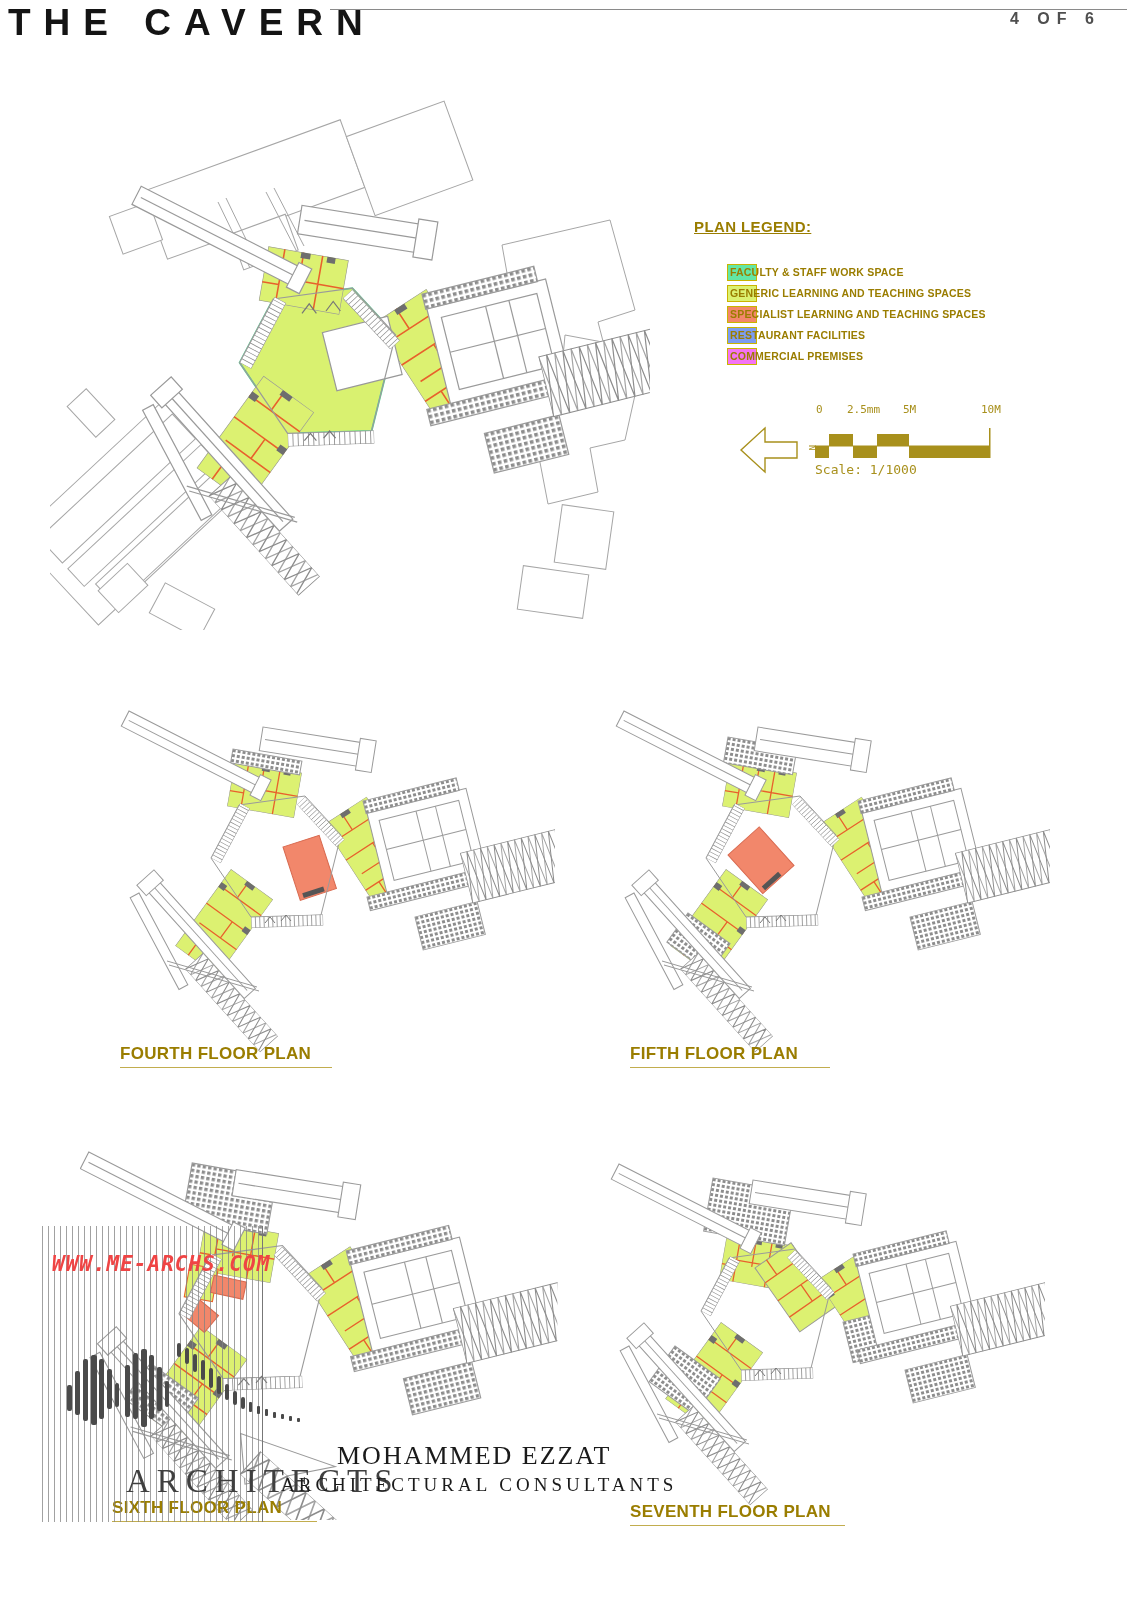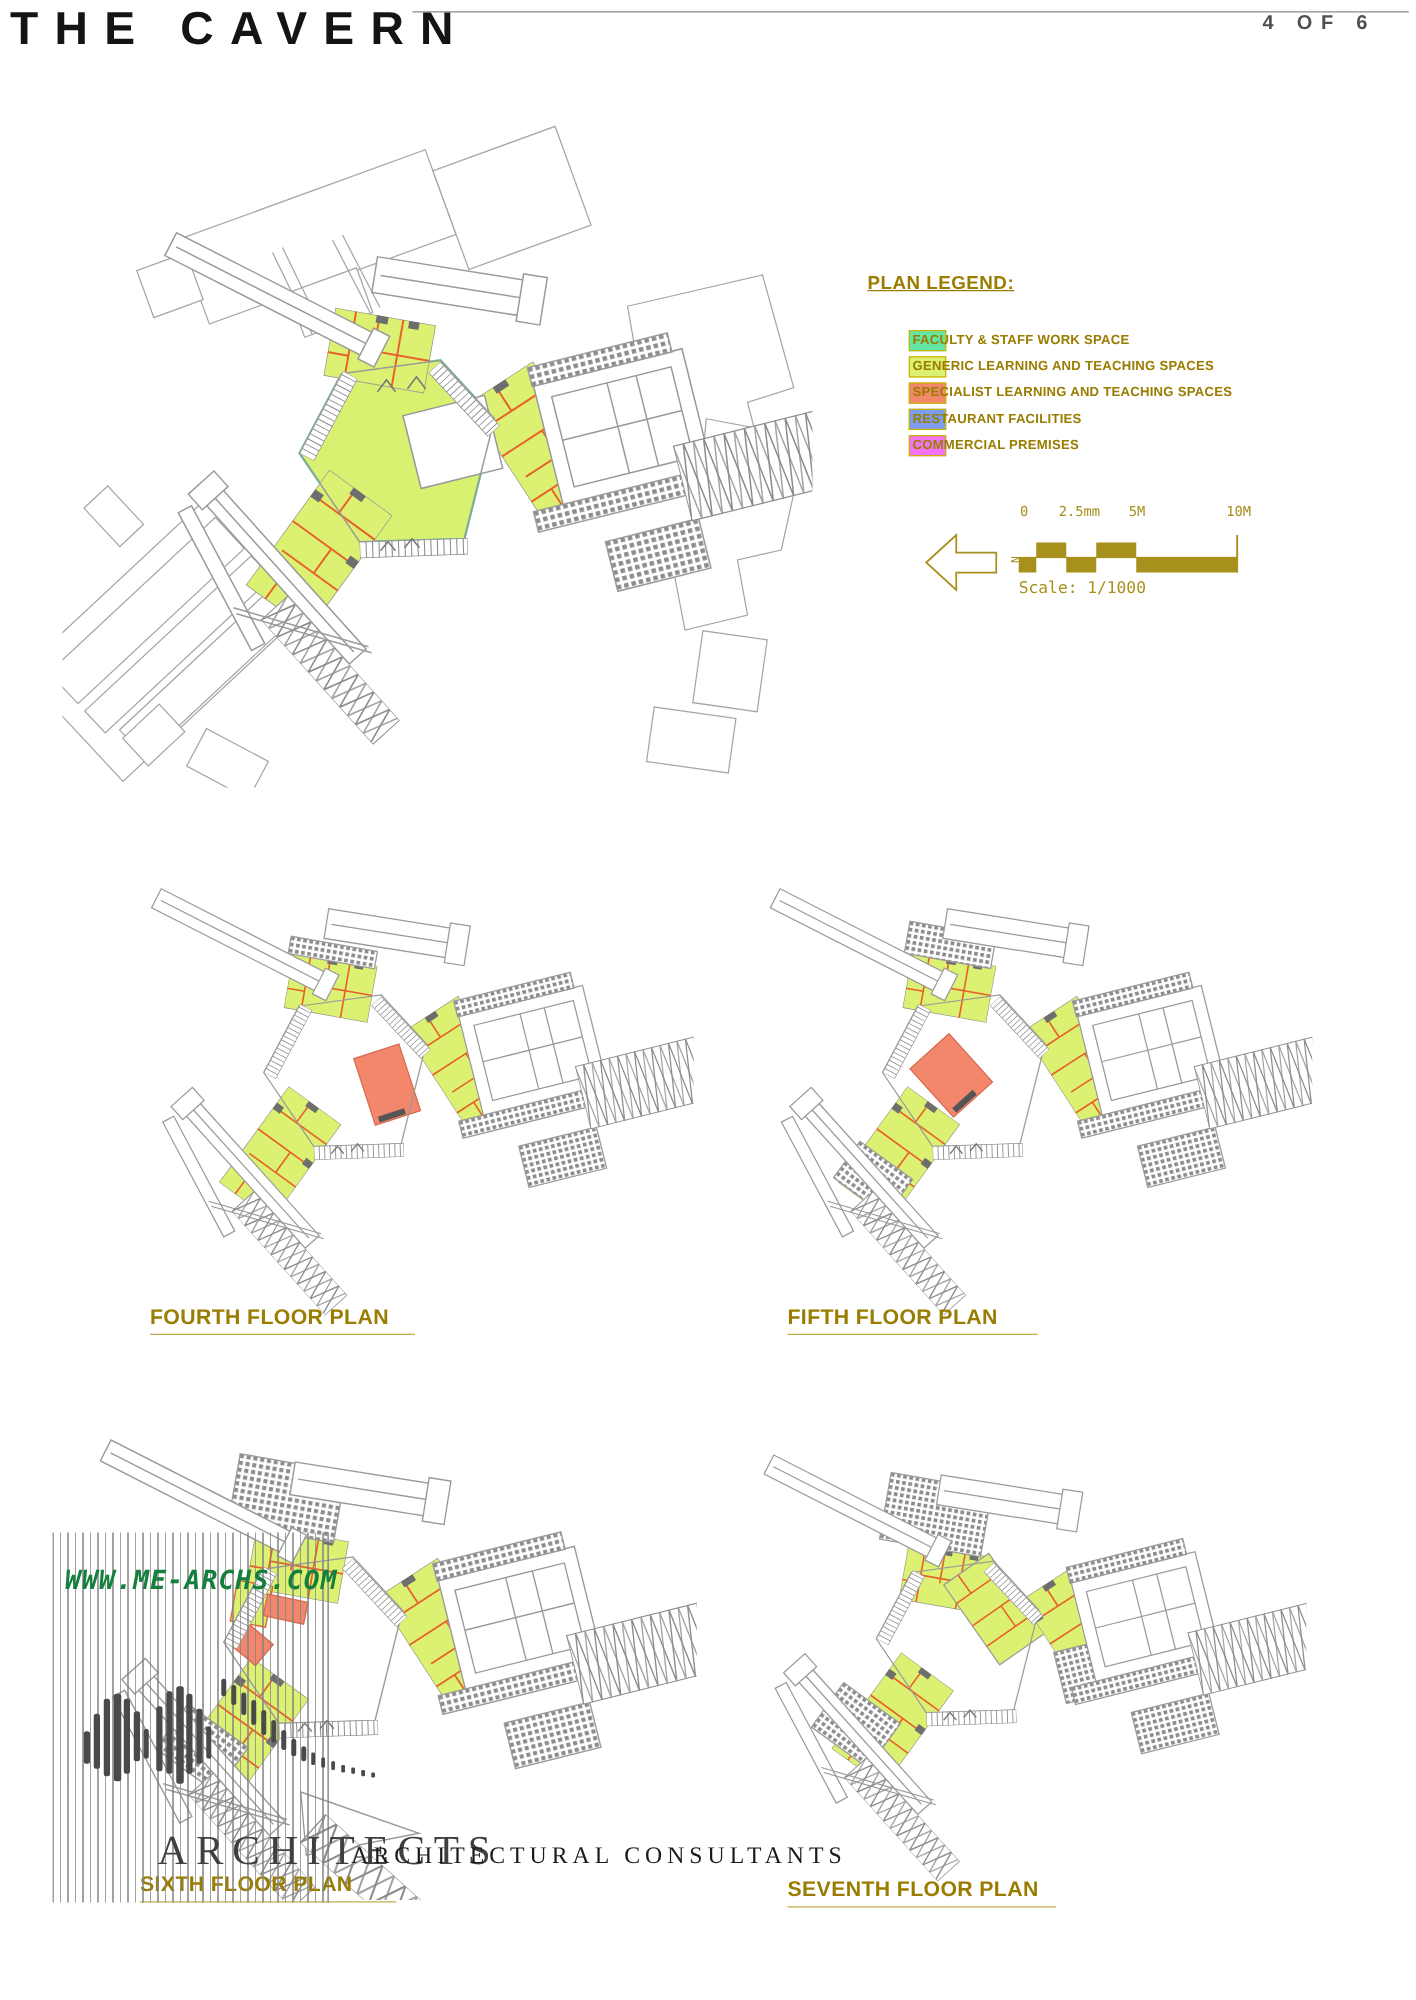--- a/index.html
+++ b/index.html
@@ -21,21 +21,21 @@
   
   .plan-label{font-size:17px;font-weight:700;color:#9a7d00;letter-spacing:.3px;
               border-bottom:1px solid #c2ad4e;padding-bottom:3px;white-space:nowrap;}
   .main-label{font-size:17px;font-weight:700;color:#9a7d00;letter-spacing:.2px;line-height:19px;white-space:nowrap;}
 
   
   .stripes{left:42px;top:1226px;width:220px;height:296px;
            background:repeating-linear-gradient(to right,rgba(130,130,130,.75) 0 1px,transparent 1px 6px);
            border-right:1px solid #777;}
   .wm-url{left:52px;top:1252px;font-family:"DejaVu Sans Mono",monospace;font-style:italic;font-weight:700;
-          font-size:21px;letter-spacing:1px;color:#15803d;white-space:nowrap;}
+          font-size:21px;letter-spacing:1px;color:#ef4444;white-space:nowrap;}
   .wm-firm{left:126px;top:1463px;font-family:"Liberation Serif",serif;font-size:33px;color:#3f3f3f;letter-spacing:7px;white-space:nowrap;}
   .wm-name{left:337px;top:1441px;font-family:"Liberation Serif",serif;font-size:26px;color:#1a1a1a;letter-spacing:2px;white-space:nowrap;}
   .wm-sub{left:281px;top:1474px;font-family:"Liberation Serif",serif;font-size:19px;color:#1a1a1a;letter-spacing:4px;white-space:nowrap;}
 
   svg text{font-family:"DejaVu Sans Mono",monospace;fill:#a8901c;}
 </style>
 </head>
 <body>
 
 <div class="sheet">
@@ -330,15 +330,16 @@
         <rect x="194" y="77" width="3" height="10" rx="1"></rect>
       <rect x="202" y="81" width="3" height="8" rx="1"></rect>
         <rect x="210" y="84" width="3" height="7" rx="1"></rect>
       <rect x="218" y="87" width="3" height="6" rx="1"></rect>
         <rect x="226" y="89" width="3" height="5" rx="1"></rect>
       <rect x="234" y="91" width="3" height="5" rx="1"></rect>
         <rect x="242" y="93" width="3" height="4" rx="1"></rect>
     </g>
   </svg>
   <div class="abs wm-firm">ARCHITECTS</div>
+  <div class="abs wm-name">MOHAMMED EZZAT</div>
   <div class="abs wm-sub">ARCHITECTURAL CONSULTANTS</div>
 
 </div>
 
 </body></html>

